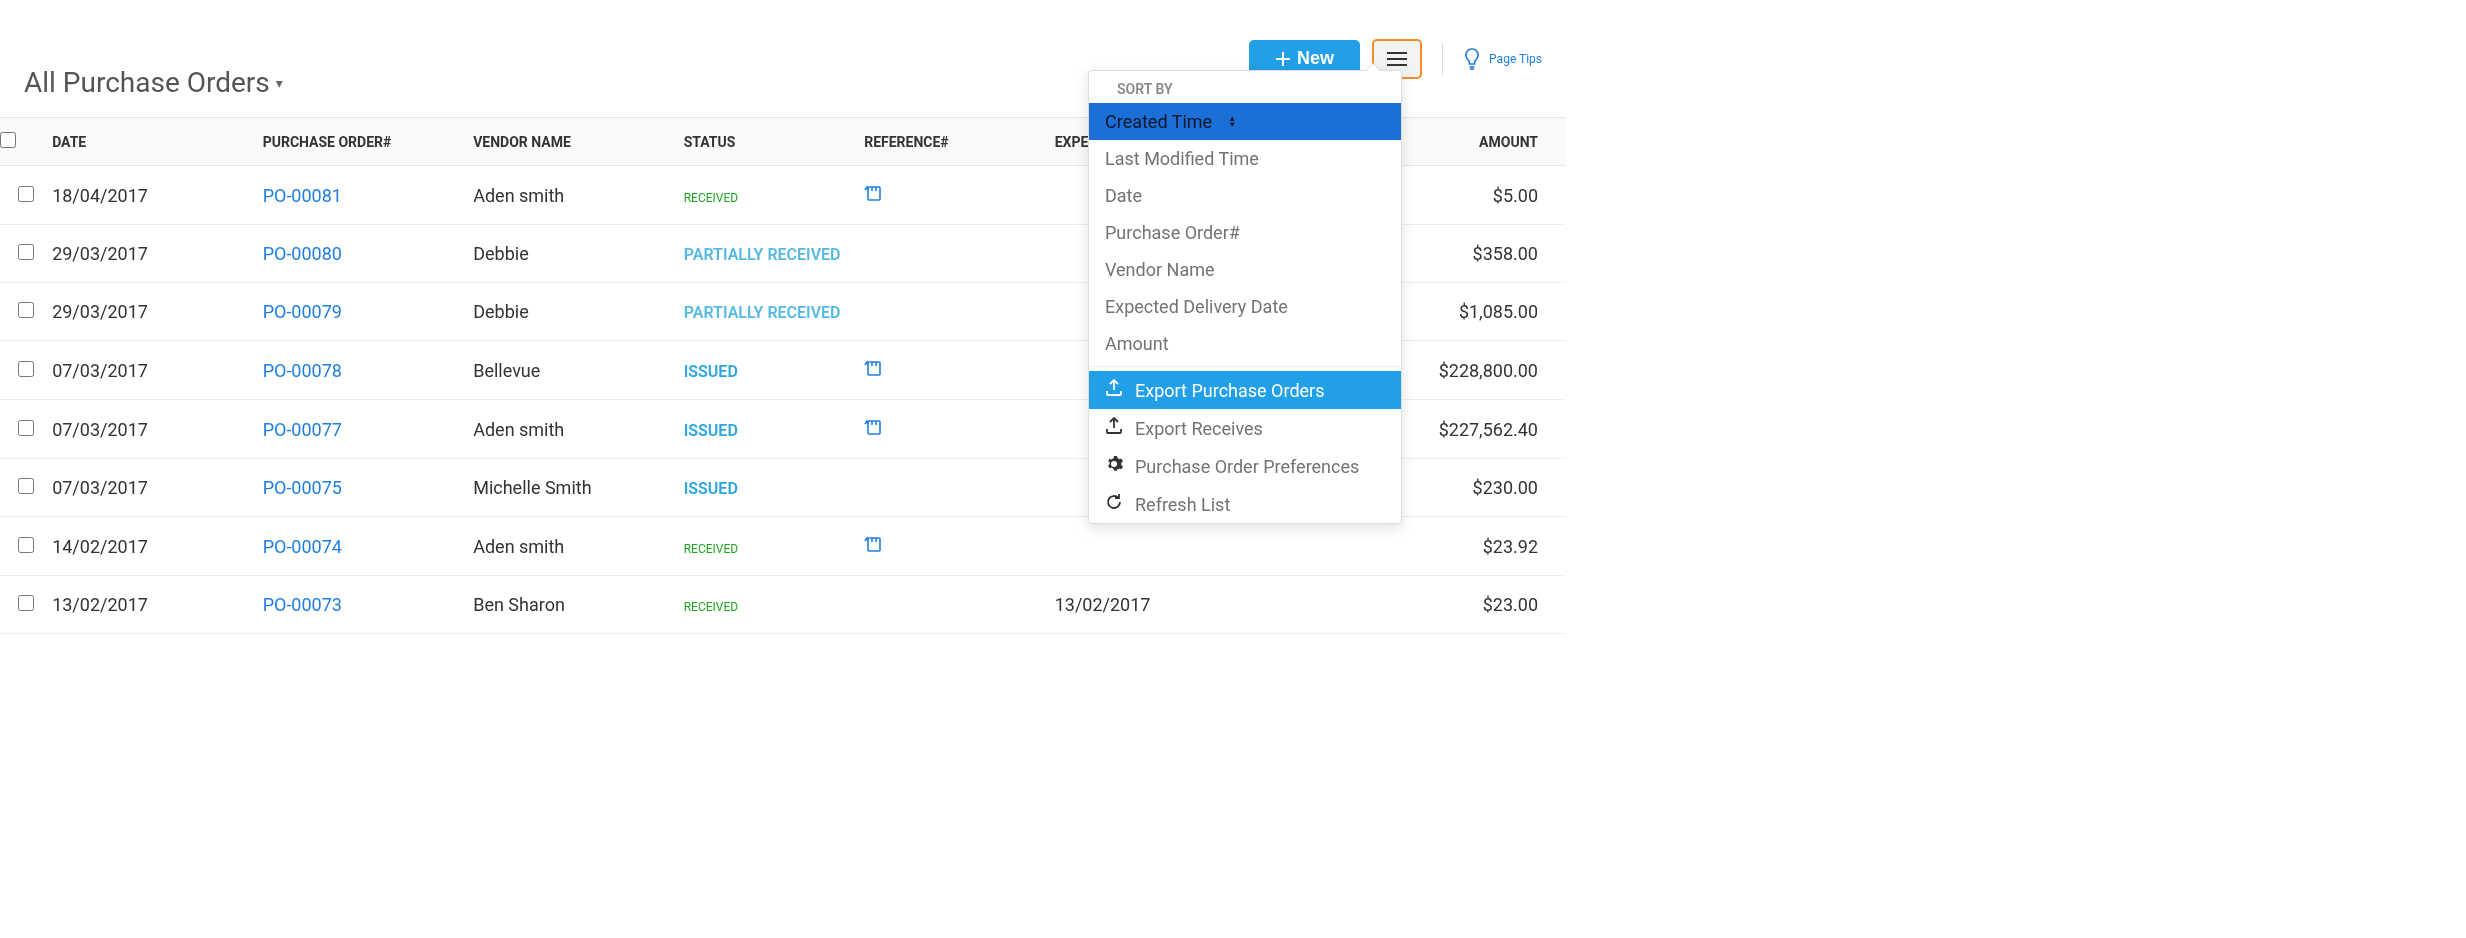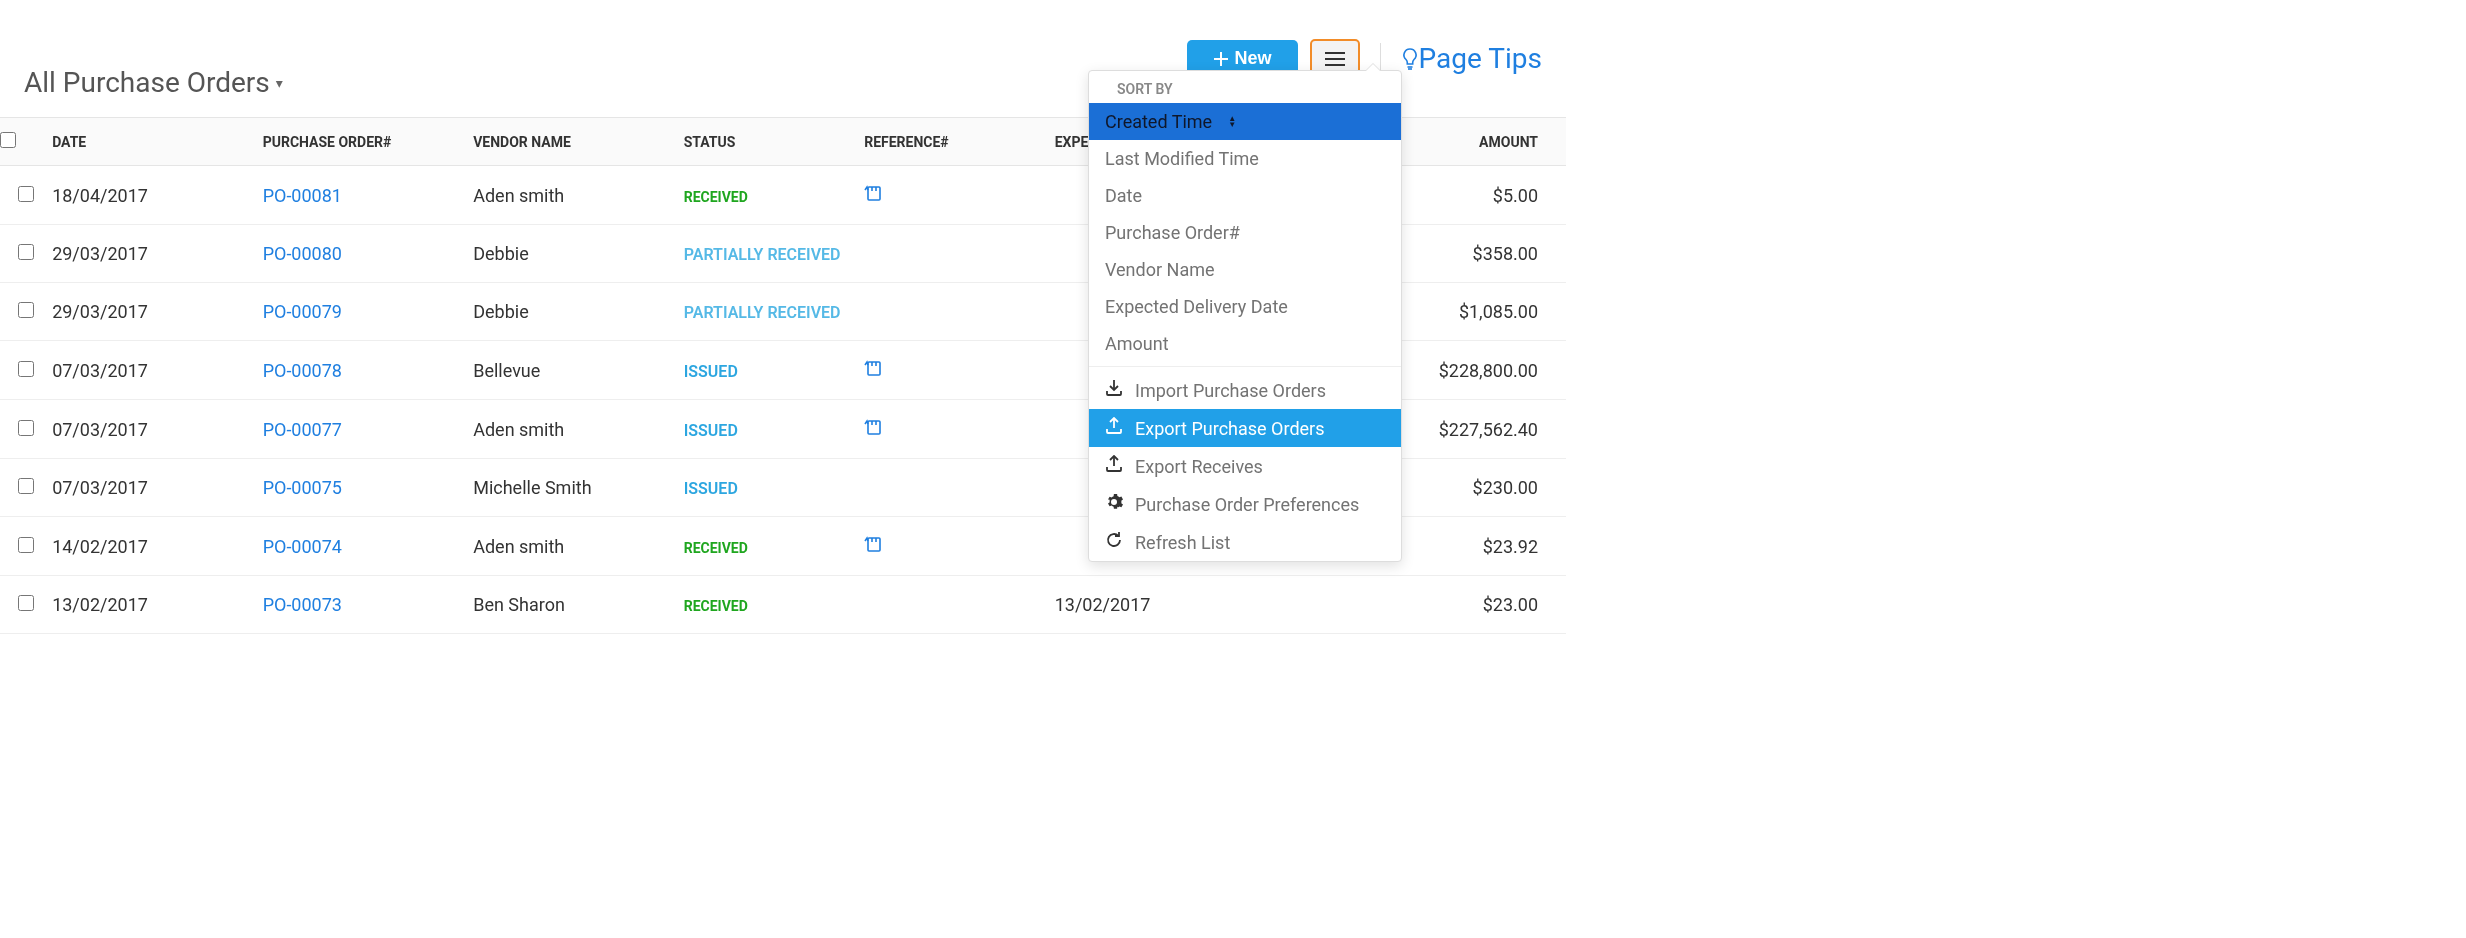--- a/index.html
+++ b/index.html
@@ -58,24 +58,24 @@
 
   .divider-v {
     width: 1px;
     height: 32px;
     background: #ddd;
     margin: 0 20px;
   }
 
   .page-tips {
     color: #1f7fe0;
-    font-size: 28px;
+    font-size: 12px;
     display: inline-flex;
     align-items: center;
-    gap: 0;
+    gap: 8px;
     cursor: pointer;
   }
   .page-tips svg { stroke: #1f7fe0; fill:none; }
 
   
   .table { width: 100%; border-collapse: collapse; }
   .table th {
     background: #fafafa;
     border-top: 1px solid #e5e5e5;
     border-bottom: 1px solid #e5e5e5;
@@ -95,21 +95,21 @@
   .col-date  { width: 210px; padding-left:8px;}
   .col-po    { width: 210px; }
   .col-vendor{ width: 210px; }
   .col-status{ width: 180px; }
   .col-ref   { width: 190px; margin-left: 18px; }
   .col-deliv { width: 320px; }
   .col-amt   { width: 190px; text-align: right; padding-right: 28px; }
   .table th.col-amt, .table td.col-amt { text-align: right; padding-right: 28px; }
 
   .po-link { color: #1f7fe0; text-decoration: none; }
-  .status-received { color: #1fa61f; font-weight: 700; font-size: 14px; }
+  .status-received { color: #1fa61f; font-weight: 400; font-size: 12px; }
   .status-partial  { color: #55b9e6; font-weight: 600; font-size: 16px; }
   .status-issued   { color: #2ca6e0; font-weight: 600; font-size: 16px; }
 
   .receive-icon { color: #1f7fe0; }
 
   input[type=checkbox]{
     width:16px;height:16px;cursor:pointer;
   }
 
   
@@ -346,28 +346,20 @@
       </div>
       <div class="item">
         <span>Expected Delivery Date</span>
       </div>
       <div class="item">
         <span>Amount</span>
       </div>
     </div>
   <div class="sep"></div>
   <div id="menu-actions">
-      <div class="item">
-        <span><svg width="18" height="18" viewBox="0 0 18 18" fill="none" stroke="#333" stroke-width="1.8">
-            <line x1="9" y1="1" x2="9" y2="11"></line>
-            <polyline points="5,7 9,11 13,7"></polyline>
-            <path d="M2 12v3a1 1 0 0 0 1 1h12a1 1 0 0 0 1-1v-3"></path>
-          </svg></span>
-        <span>Import Purchase Orders</span>
-      </div>
       <div class="item highlight">
         <span><svg width="18" height="18" viewBox="0 0 18 18" fill="none" stroke="#fff" stroke-width="1.8">
             <line x1="9" y1="11" x2="9" y2="1"></line>
             <polyline points="5,5 9,1 13,5"></polyline>
             <path d="M2 12v3a1 1 0 0 0 1 1h12a1 1 0 0 0 1-1v-3"></path>
           </svg></span>
         <span>Export Purchase Orders</span>
       </div>
       <div class="item">
         <span><svg width="18" height="18" viewBox="0 0 18 18" fill="none" stroke="#333" stroke-width="1.8">

